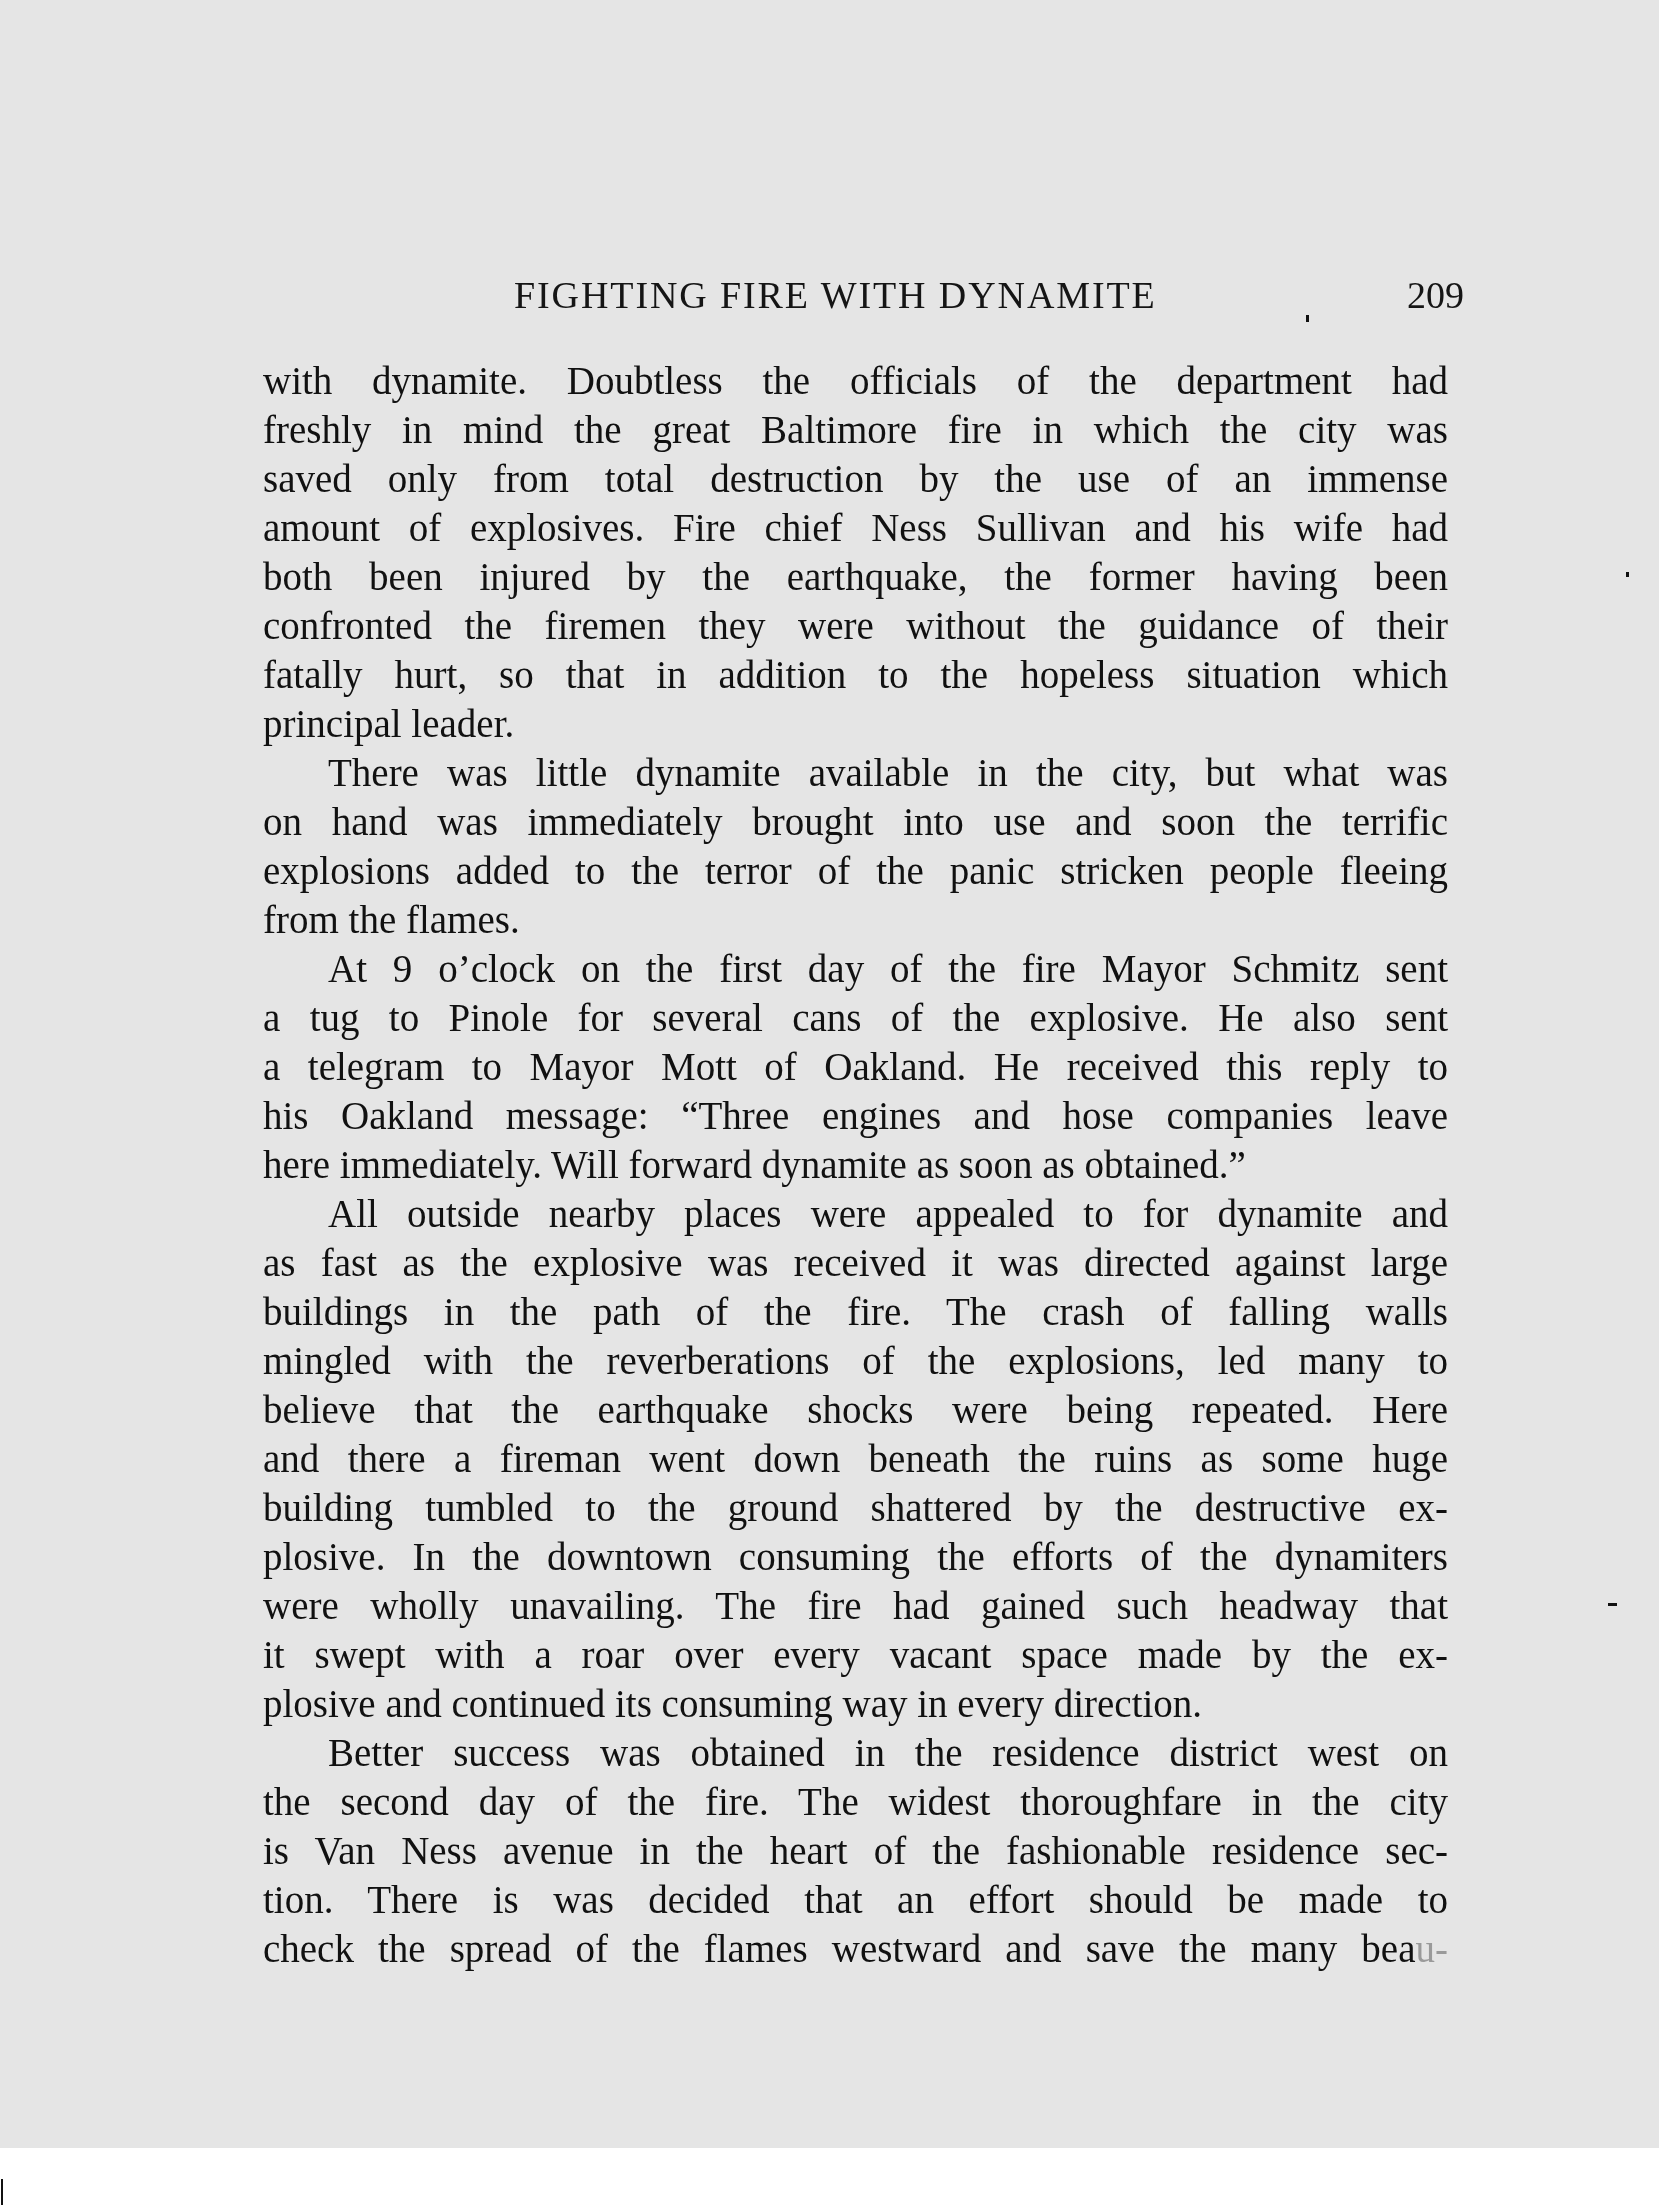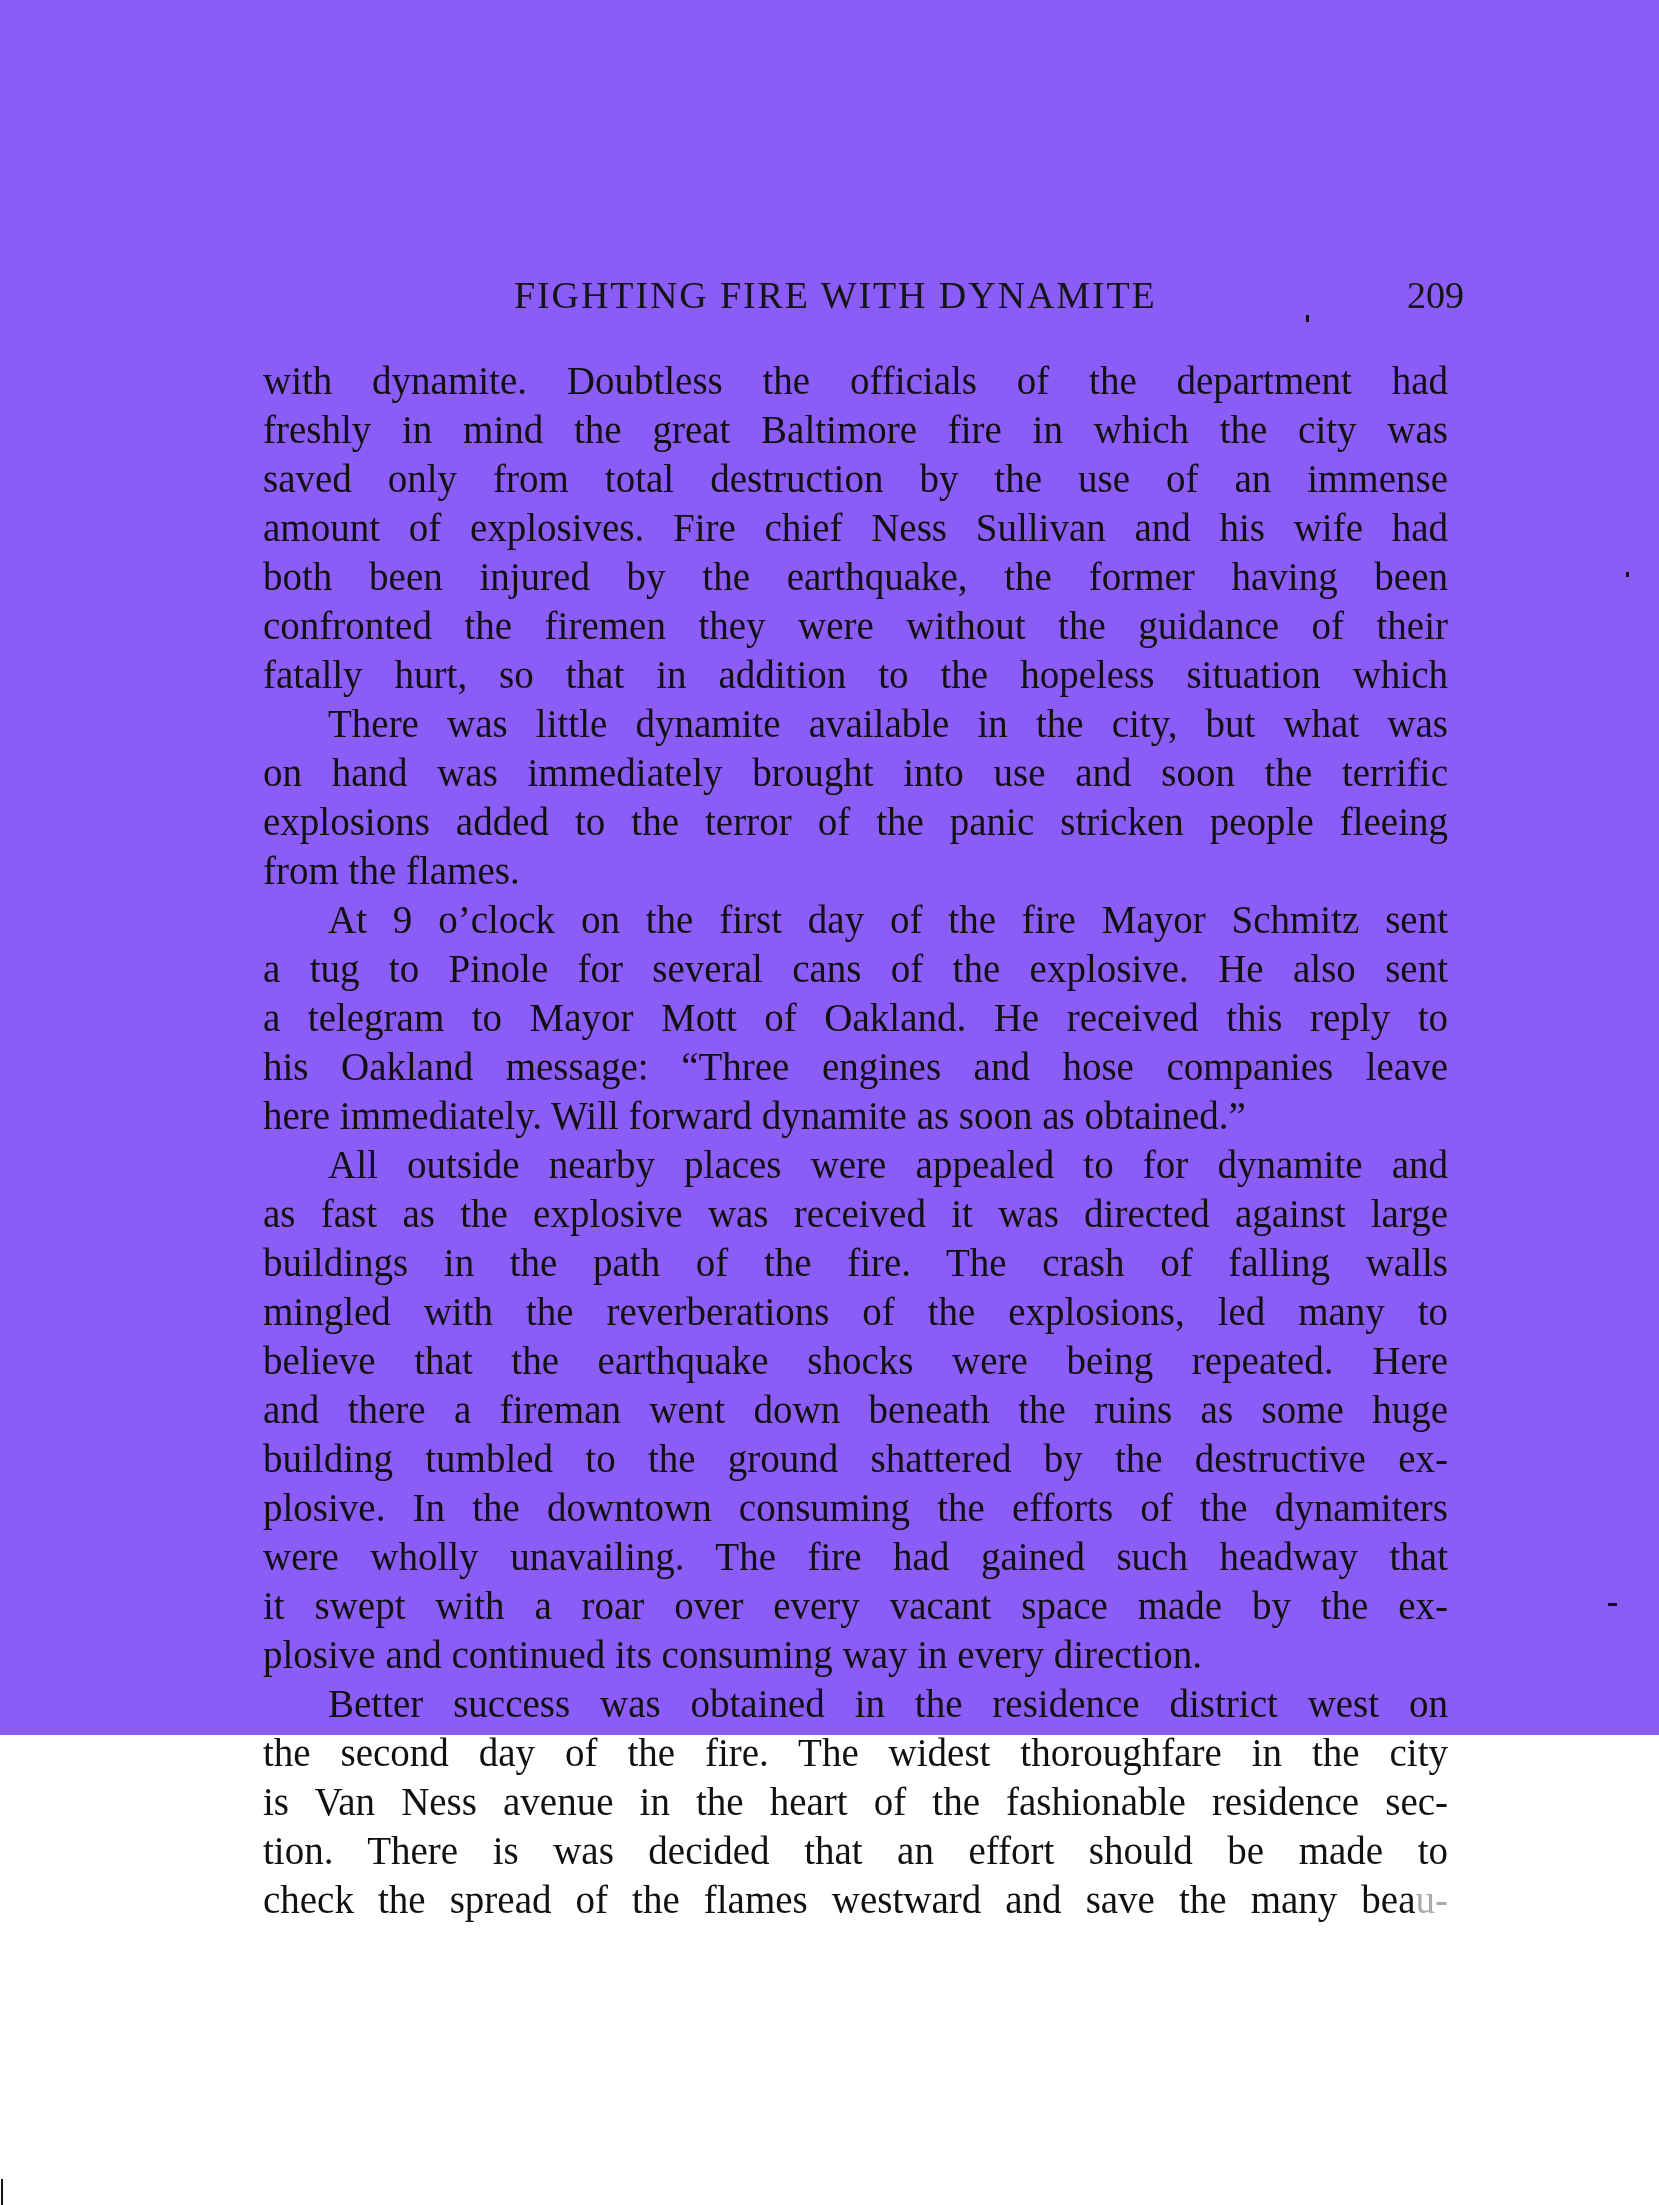--- a/index.html
+++ b/index.html
@@ -11,22 +11,22 @@
     width: 1660px;
     height: 2205px;
     position: relative;
     overflow: hidden;
     font-family: "Liberation Serif", "DejaVu Serif", serif;
     color: #111111;
   }
   .page {
     position: absolute;
     left: 0; top: 0;
-    width: 1660px; height: 1735px;
-    background: #8b5cf6;
+    width: 1660px; height: 2148px;
+    background: #e5e5e5;
   }
   .running-head {
     position: absolute;
     left: 514px;
     top: 274px;
     font-size: 38px;
     line-height: 43px;
     letter-spacing: 1.9px;
     white-space: nowrap;
     color: #151515;
@@ -80,20 +80,21 @@
   <div class="page-number">209</div>
 
   <div class="text-block">
     <span class="line">with dynamite.  Doubtless the officials of the department had</span>
     <span class="line">freshly in mind the great Baltimore fire in which the city was</span>
     <span class="line">saved only from total destruction by the use of an immense</span>
     <span class="line">amount of explosives.  Fire chief Ness Sullivan and his wife had</span>
     <span class="line">both been injured by the earthquake, the former having been</span>
     <span class="line">confronted the firemen they were without the guidance of their</span>
     <span class="line">fatally hurt, so that in addition to the hopeless situation which</span>
+    <span class="line last">principal leader.</span>
     <span class="line indent">There was little dynamite available in the city, but what was</span>
     <span class="line">on hand was immediately brought into use and soon the terrific</span>
     <span class="line">explosions added to the terror of the panic stricken people fleeing</span>
     <span class="line last">from the flames.</span>
     <span class="line indent">At 9 o’clock on the first day of the fire Mayor Schmitz sent</span>
     <span class="line">a tug to Pinole for several cans of the explosive.  He also sent</span>
     <span class="line">a telegram to Mayor Mott of Oakland.  He received this reply to</span>
     <span class="line">his Oakland message: “Three engines and hose companies leave</span>
     <span class="line last">here immediately.  Will forward dynamite as soon as obtained.”</span>
     <span class="line indent">All outside nearby places were appealed to for dynamite and</span>

